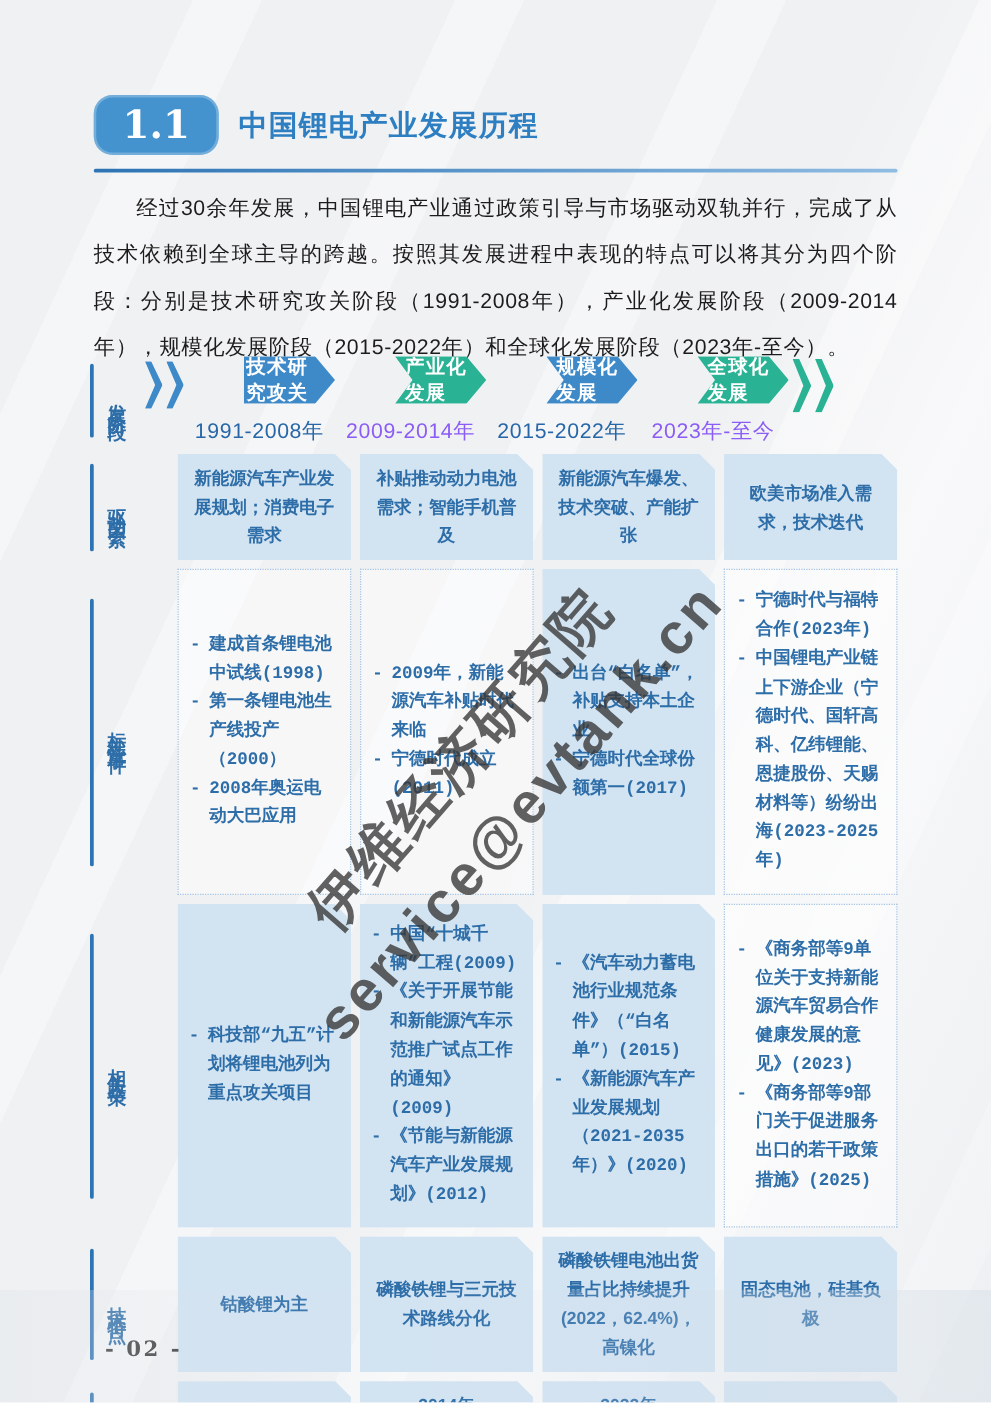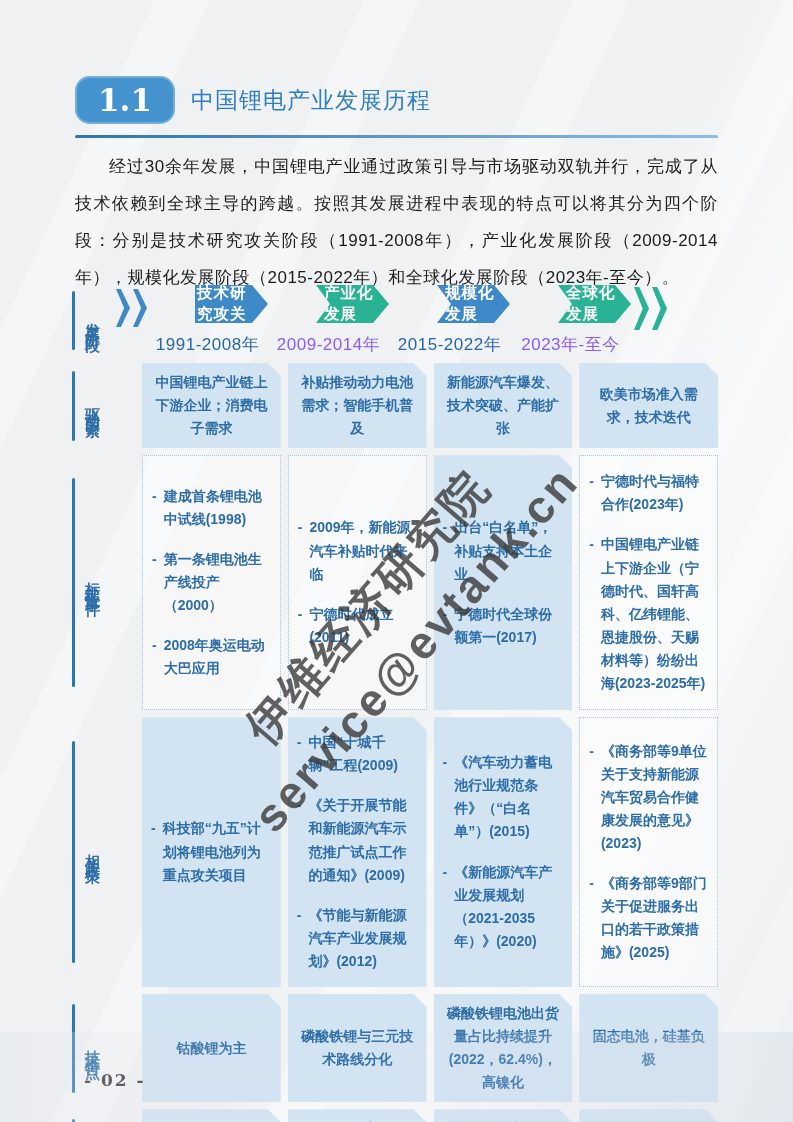--- a/index.html
+++ b/index.html
@@ -26,21 +26,21 @@
   .header { position:absolute; left:75px; top:76px; width:643px; }
   .header-row { display:flex; align-items:center; }
   .badge {
     width:100px; height:48px; border-radius:15px;
     background:#4493cf; color:#ffffff;
     font-family:"DejaVu Serif","Liberation Serif",serif;
     font-size:31px; font-weight:bold;
     display:flex; align-items:center; justify-content:center;
     box-shadow:inset 0 0 0 2px rgba(255,255,255,.25);
   }
-  .title { margin-left:16px; font-size:23px; font-weight:normal; color:#2e7fc2; letter-spacing:1px; }
+  .title { margin-left:16px; font-size:23px; font-weight:bold; color:#2e7fc2; letter-spacing:1px; }
   .rule { margin-top:11px; height:3px; background:linear-gradient(90deg,#2d74b4,#8fbce2); border-radius:2px; }
 
   
   .intro {
     position:absolute; left:75px; top:148px; width:643px;
     font-size:17px; line-height:2.18; color:#1c1c1c; font-weight:400;
     text-align:justify; text-indent:2em; letter-spacing:.5px;
   }
 
   
@@ -57,21 +57,21 @@
   .cell {
     background:#d2e3f2; color:#2d6da8; font-weight:bold; font-size:14px;
     clip-path:polygon(0 0, calc(100% - 13px) 0, 100% 13px, 100% 100%, 0 100%);
     display:flex; align-items:center; justify-content:center; text-align:center;
     padding:8px 10px; line-height:1.65;
   }
   .cell.dashed {
     background:rgba(255,255,255,.45); clip-path:none;
     border:1px dotted #a5c4e2;
   }
-  .cell.list { flex-direction:column; justify-content:center; text-align:left; gap:17px; padding:14px 9px; }
+  .cell.list { flex-direction:column; justify-content:center; text-align:left; gap:0; padding:14px 9px;font-family:Liberation Mono, monospace; }
   .bullet { display:flex; }
   .bullet::before { content:"-"; flex:0 0 auto; margin-right:7px; }
   .pre { white-space:pre-line; }
 
   
   .stages-band { flex:1; margin-left:0; display:flex; align-items:flex-start; padding-left:4px; }
   .decor { display:flex; gap:3px; margin-top:4px; }
   .decor i { display:block; width:14px; height:38px;
     clip-path:polygon(0 0, 35% 0, 100% 50%, 35% 100%, 0 100%, 58% 50%); }
   .decor.lead i { background:#3e8ac9; }
@@ -169,21 +169,21 @@
           </span>
       </div>
     </div>
 
     <div class="t-row r-drivers">
       <div class="row-label">
         <i class="bar"></i>
         <span class="vtxt">驱动因素</span>
       </div>
       <div class="row-cells">
-        <div class="cell">中国锂电产业链上下游企业；消费电子需求</div>
+        <div class="cell">新能源汽车产业发展规划；消费电子需求</div>
         <div class="cell">补贴推动动力电池需求；智能手机普及</div>
         <div class="cell">新能源汽车爆发、技术突破、产能扩张</div>
         <div class="cell">欧美市场准入需求，技术迭代</div>
       </div>
     </div>
 
     <div class="t-row r-events">
       <div class="row-label">
         <i class="bar"></i>
         <span class="vtxt">标志性事件</span>

